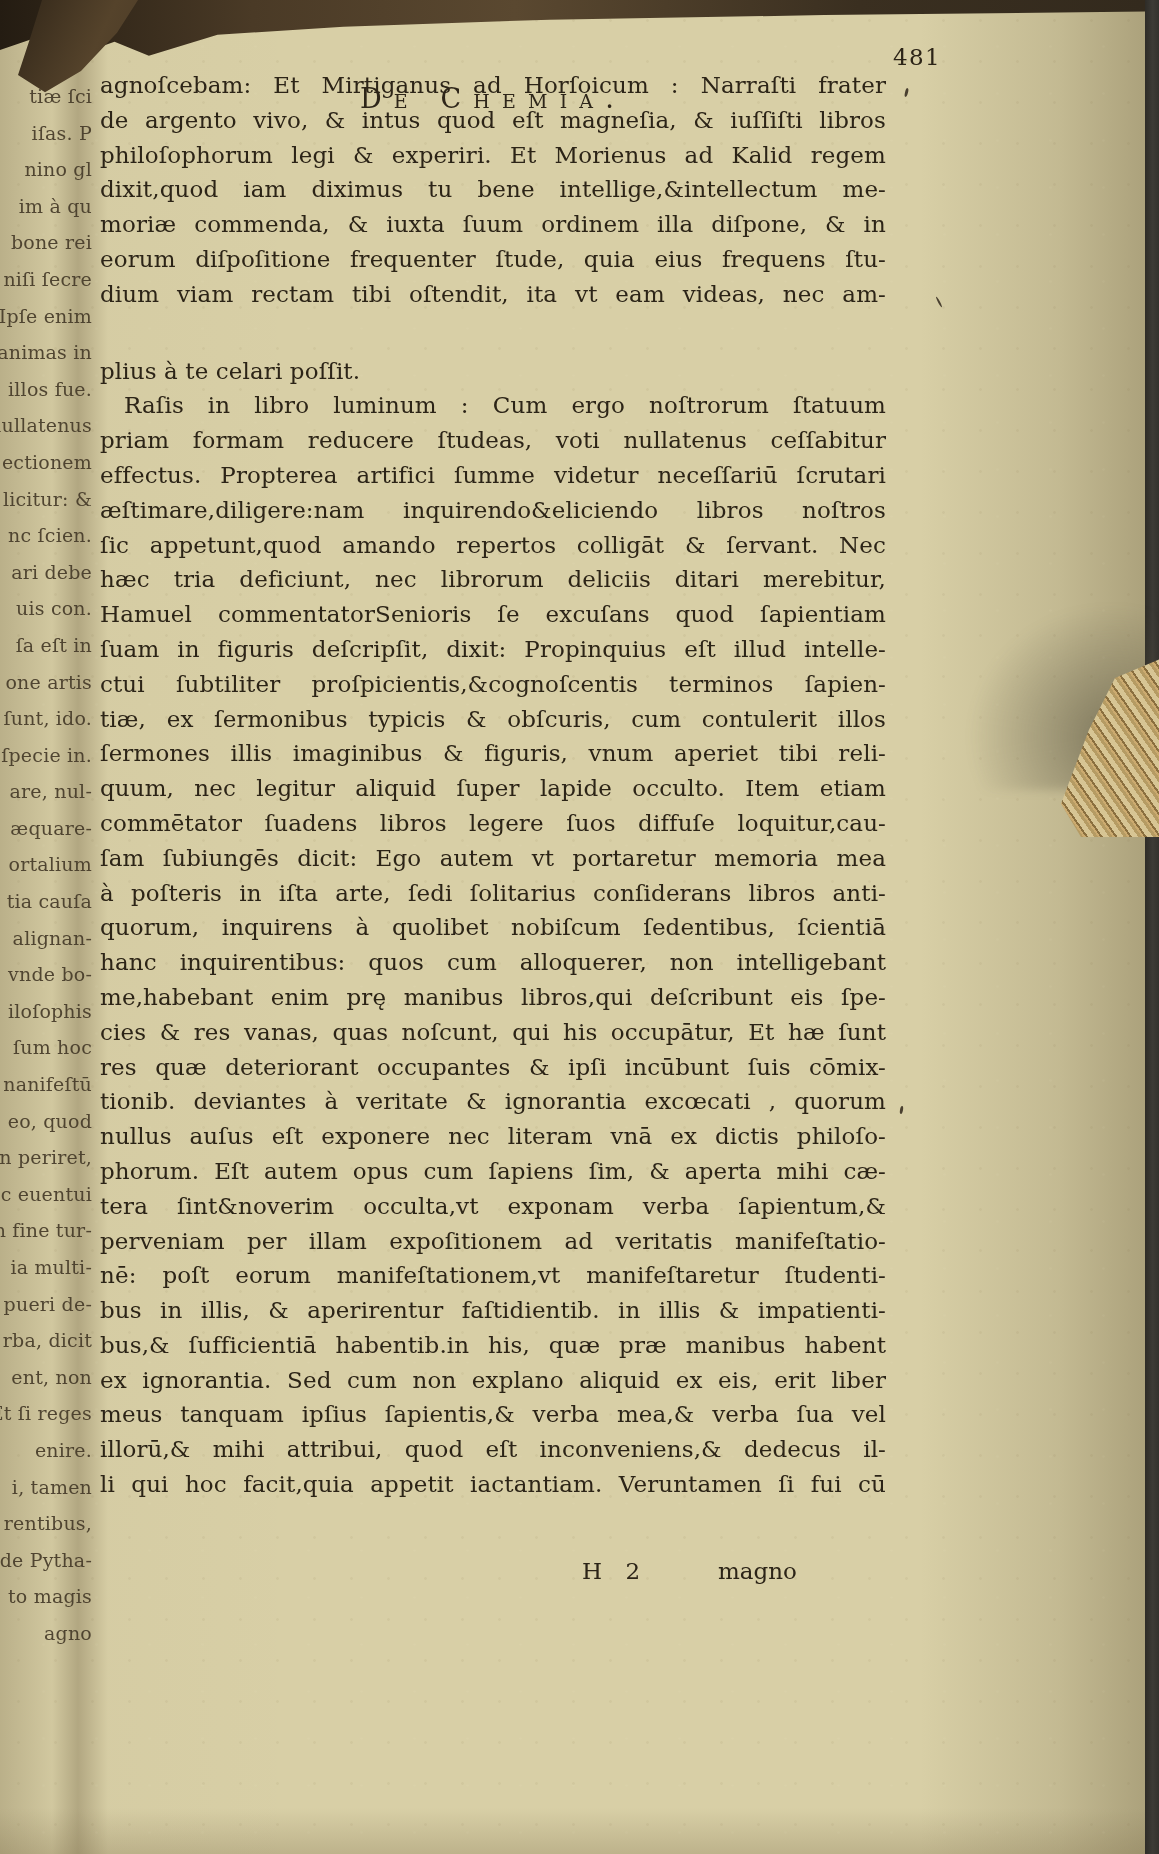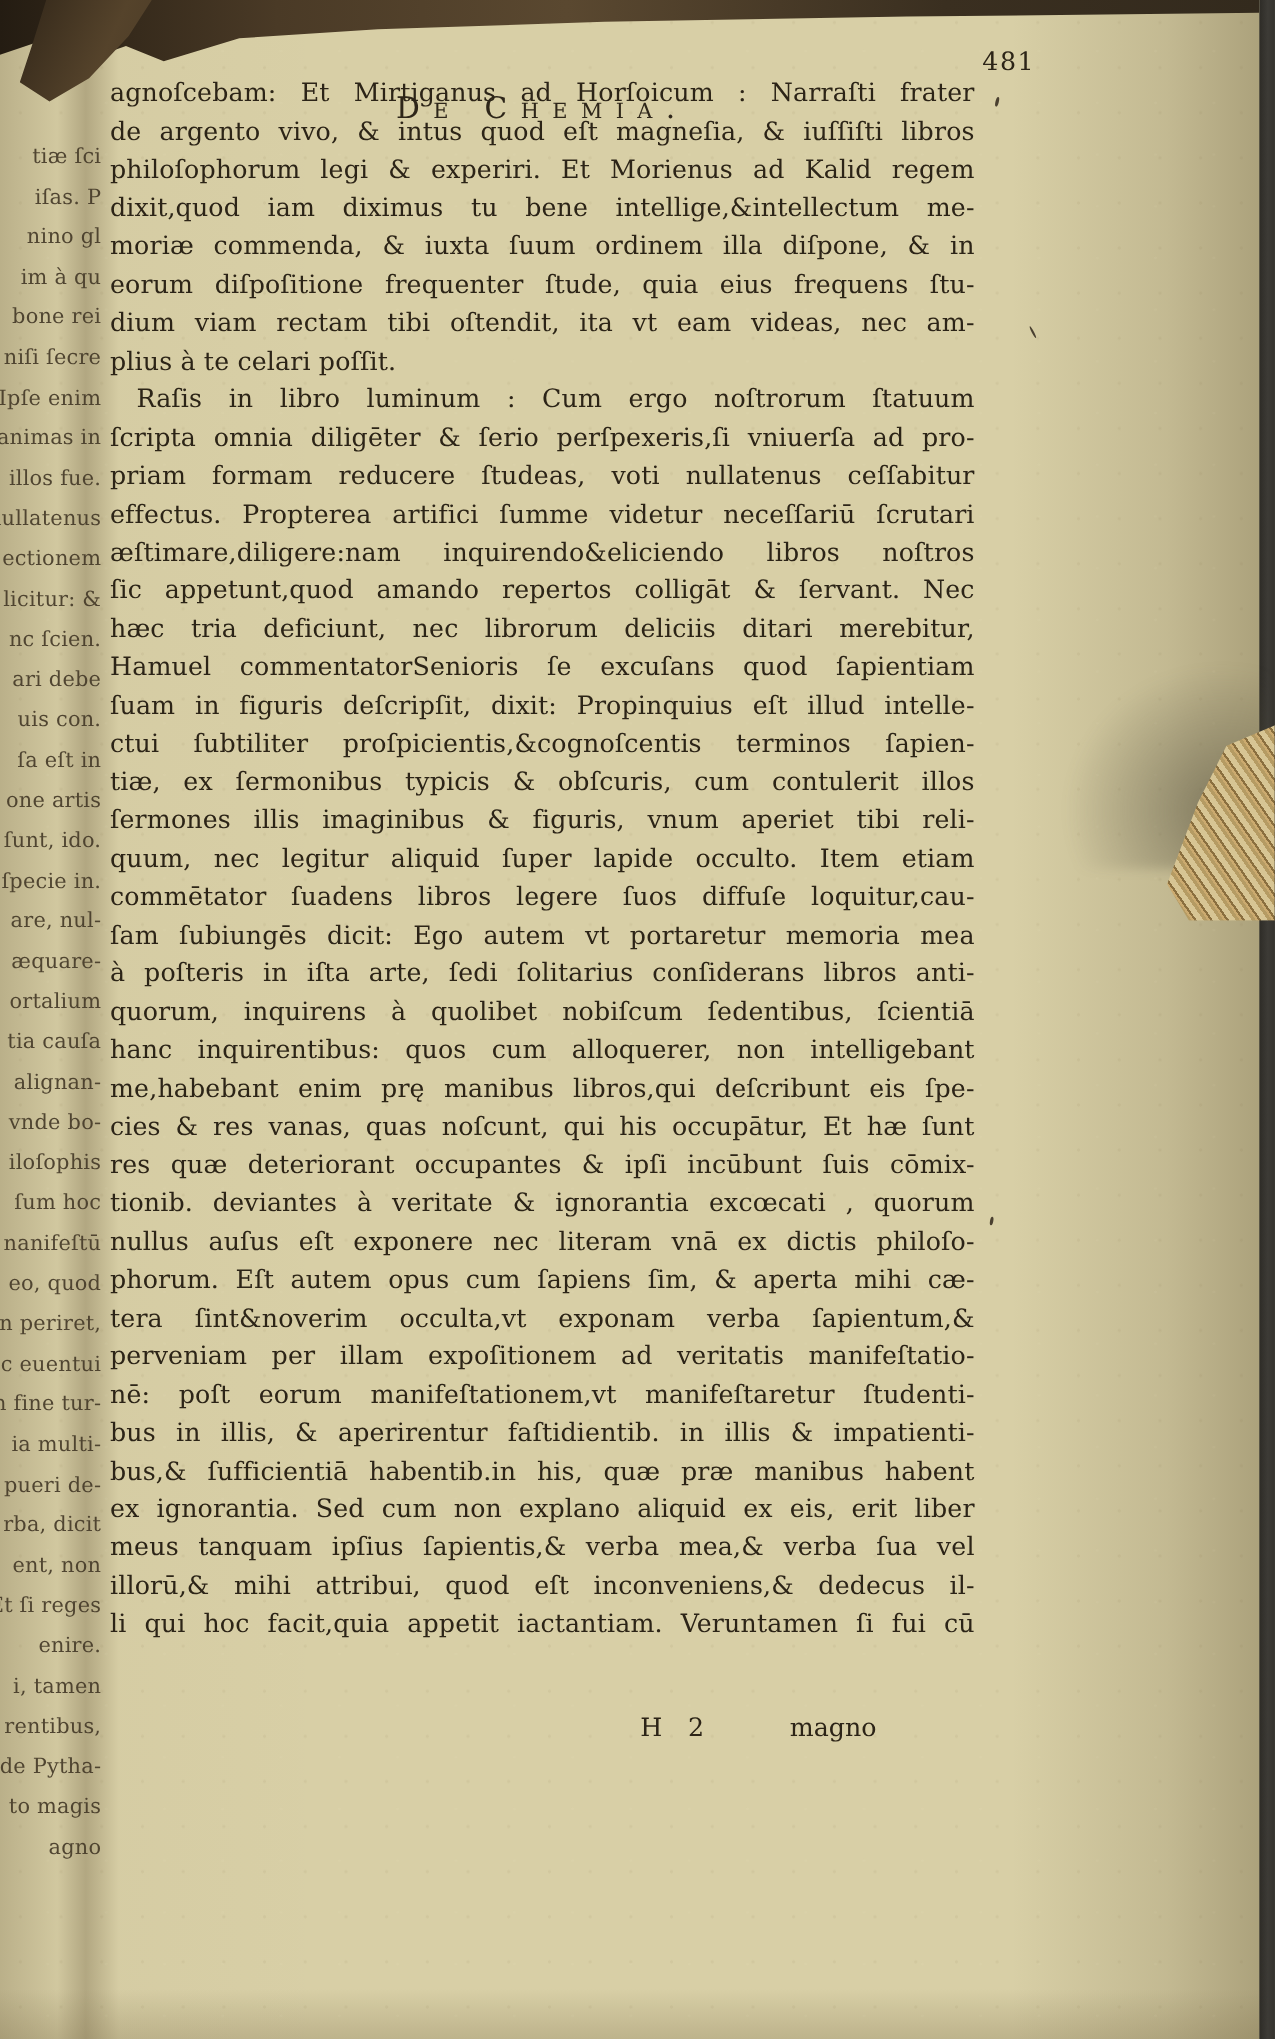--- a/index.html
+++ b/index.html
@@ -40,21 +40,21 @@
   }
   .edge-right{
     position:absolute;right:0;top:0;width:14px;height:1854px;
     background:linear-gradient(90deg,#2e2c27,var(--edge_dark,#3d3b36) 55%,#34322d);
   }
   
   .margin-col{
     position:absolute;left:0;top:78px;width:92px;height:1620px;
     overflow:hidden;text-align:right;
     color:var(--margin_ink,#463b29);
-    font-size:19px;opacity:.92;margin-top:46px;
+    font-size:19px;opacity:.92;
   }
   .margin-col .frag{
     height:36.6px;line-height:36.6px;white-space:nowrap;
     display:flex;justify-content:flex-end;overflow:hidden;
     letter-spacing:.01em;
   }
   
   .content{position:absolute;left:100px;top:0;width:786px;color:var(--ink,#2c2417);}
   .header-row{position:absolute;left:0;top:40px;width:100%;height:36px;}
   .head-title{
@@ -62,21 +62,21 @@
     letter-spacing:.45em;color:#2e2619;margin-top:43px;
   }
   .pagenum{position:absolute;left:793px;top:4px;font-size:23px;letter-spacing:.06em;}
   #body-lines{position:absolute;left:0;top:68px;width:786px;}
   #body-lines .line{
     height:34.8px;line-height:34.8px;font-size:23px;
     white-space:nowrap;overflow:visible;
     text-align:justify;text-align-last:justify;
     letter-spacing:.005em;
   }
-  #body-lines .line.nj{text-align:center;text-align-last:left;}
+  #body-lines .line.nj{text-align:center;text-align-last:left;margin-top:42px;}
   #body-lines .line.ind{padding-left:24px;}
   .sig-row{position:absolute;left:0;top:1558px;width:786px;height:40px;font-size:23px;}
   .sig-mark{position:absolute;left:482px;letter-spacing:.35em;}
   .catchword{position:absolute;left:618px;}
   
   .tab-shadow{
     position:absolute;right:6px;top:600px;width:190px;height:190px;
     background:radial-gradient(ellipse at 78% 72%, rgba(85,80,62,.55), rgba(85,80,62,0) 68%);
     filter:blur(5px);
   }
@@ -153,21 +153,20 @@
   <div id="body-lines">
       <div class="line">agnoſcebam: Et Mirtiganus ad Horſoicum : Narraſti frater</div>
       <div class="line">de argento vivo, &amp; intus quod eſt magneſia, &amp; iuſſiſti libros</div>
       <div class="line">philoſophorum legi &amp; experiri. Et Morienus ad Kalid regem</div>
       <div class="line">dixit,quod iam diximus tu bene intellige,&amp;intellectum me-</div>
       <div class="line">moriæ commenda, &amp; iuxta ſuum ordinem illa diſpone, &amp; in</div>
       <div class="line">eorum diſpoſitione frequenter ſtude, quia eius frequens ſtu-</div>
       <div class="line">dium viam rectam tibi oſtendit, ita vt eam videas, nec am-</div>
       <div class="line nj">plius à te celari poſſit.</div>
       <div class="line ind">Raſis in libro luminum : Cum ergo noſtrorum ſtatuum</div>
-      <div class="line">ſcripta omnia diligēter &amp; ſerio perſpexeris,ſi vniuerſa ad pro-</div>
       <div class="line">priam formam reducere ſtudeas, voti nullatenus ceſſabitur</div>
       <div class="line">effectus. Propterea artifici ſumme videtur neceſſariū ſcrutari</div>
       <div class="line">æſtimare,diligere:nam inquirendo&amp;eliciendo libros noſtros</div>
       <div class="line">ſic appetunt,quod amando repertos colligāt &amp; ſervant. Nec</div>
       <div class="line">hæc tria deficiunt, nec librorum deliciis ditari merebitur,</div>
       <div class="line">Hamuel commentatorSenioris ſe excuſans quod ſapientiam</div>
       <div class="line">ſuam in figuris deſcripſit, dixit: Propinquius eſt illud intelle-</div>
       <div class="line">ctui ſubtiliter proſpicientis,&amp;cognoſcentis terminos ſapien-</div>
       <div class="line">tiæ, ex ſermonibus typicis &amp; obſcuris, cum contulerit illos</div>
       <div class="line">ſermones illis imaginibus &amp; figuris, vnum aperiet tibi reli-</div>

